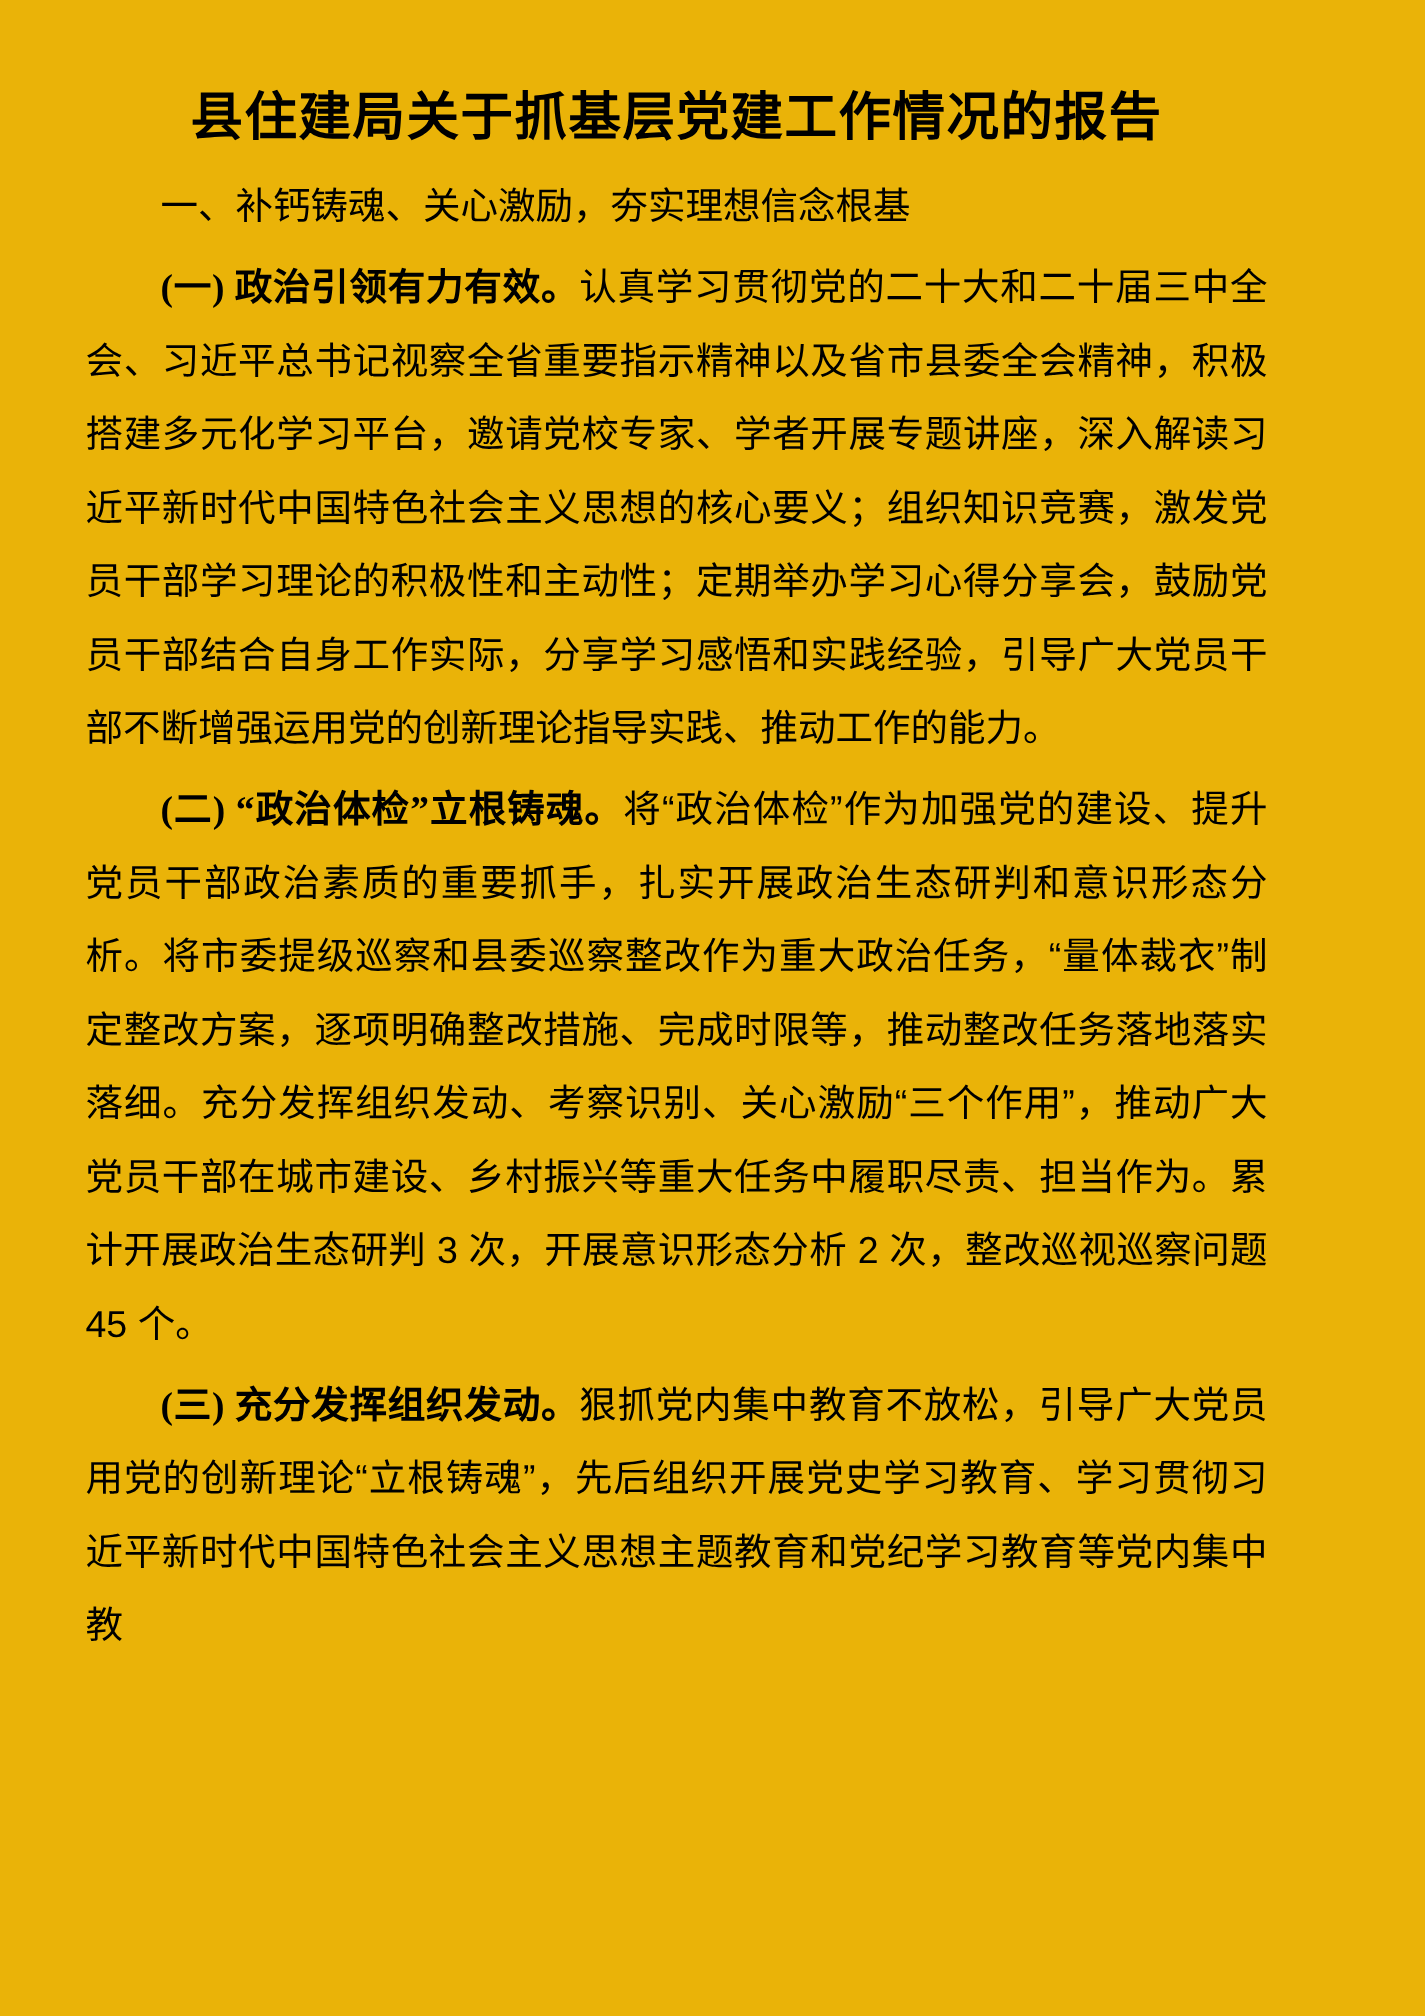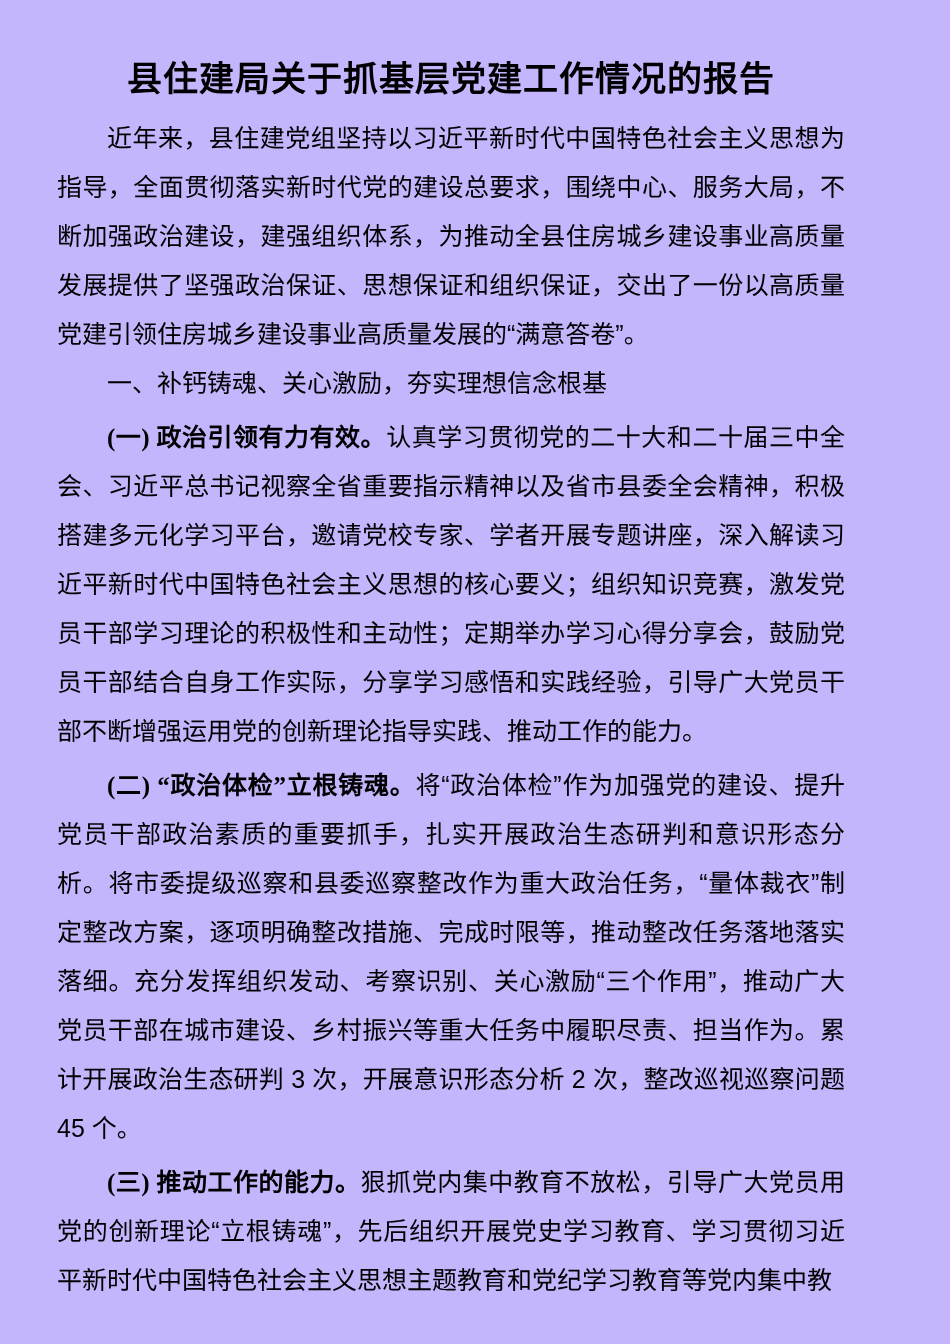--- a/index.html
+++ b/index.html
@@ -12,21 +12,21 @@
     height: 1344px;
     overflow: hidden;
     color: #000000;
     font-family: "Liberation Sans", "DejaVu Sans", sans-serif;
   }
   .page {
     box-sizing: border-box;
     width: 950px;
     height: 1344px;
     padding: 54px 105px 0 57px;
-    background: #c4b5fd;
+    background: #eab308;
   }
   .doc-title {
     margin: 0 0 10px 0;
     font-size: 35px;
     line-height: 50px;
     font-weight: 700;
     text-align: center;
     letter-spacing: 1px;
   }
   .para {
@@ -44,19 +44,18 @@
     font-weight: 700;
     font-family: Liberation Serif, serif;
   }
 </style>
 </head>
 <body>
 
 <div class="page">
   <h1 class="doc-title">县住建局关于抓基层党建工作情况的报告</h1>
   <div class="doc-body" id="doc-body">
-      <p class="para body"><span class="seg">近年来，县住建党组坚持以习近平新时代中国特色社会主义思想为指导，全面贯彻落实新时代党的建设总要求，围绕中心、服务大局，不断加强政治建设，建强组织体系，为推动全县住房城乡建设事业高质量发展提供了坚强政治保证、思想保证和组织保证，交出了一份以高质量党建引领住房城乡建设事业高质量发展的“满意答卷”。</span></p>
       <p class="para heading"><span class="seg">一、补钙铸魂、关心激励，夯实理想信念根基</span></p>
       <p class="para section"><span class="seg bold">(一) 政治引领有力有效。</span><span class="seg">认真学习贯彻党的二十大和二十届三中全会、习近平总书记视察全省重要指示精神以及省市县委全会精神，积极搭建多元化学习平台，邀请党校专家、学者开展专题讲座，深入解读习近平新时代中国特色社会主义思想的核心要义；组织知识竞赛，激发党员干部学习理论的积极性和主动性；定期举办学习心得分享会，鼓励党员干部结合自身工作实际，分享学习感悟和实践经验，引导广大党员干部不断增强运用党的创新理论指导实践、推动工作的能力。</span></p>
       <p class="para section"><span class="seg bold">(二) “政治体检”立根铸魂。</span><span class="seg">将“政治体检”作为加强党的建设、提升党员干部政治素质的重要抓手，扎实开展政治生态研判和意识形态分析。将市委提级巡察和县委巡察整改作为重大政治任务，“量体裁衣”制定整改方案，逐项明确整改措施、完成时限等，推动整改任务落地落实落细。充分发挥组织发动、考察识别、关心激励“三个作用”，推动广大党员干部在城市建设、乡村振兴等重大任务中履职尽责、担当作为。累计开展政治生态研判 3 次，开展意识形态分析 2 次，整改巡视巡察问题 45 个。</span></p>
-      <p class="para section"><span class="seg bold">(三) 推动工作的能力。</span><span class="seg">狠抓党内集中教育不放松，引导广大党员用党的创新理论“立根铸魂”，先后组织开展党史学习教育、学习贯彻习近平新时代中国特色社会主义思想主题教育和党纪学习教育等党内集中教</span></p>
+      <p class="para section"><span class="seg bold">(三) 充分发挥组织发动。</span><span class="seg">狠抓党内集中教育不放松，引导广大党员用党的创新理论“立根铸魂”，先后组织开展党史学习教育、学习贯彻习近平新时代中国特色社会主义思想主题教育和党纪学习教育等党内集中教</span></p>
     </div>
 </div>
 
 </body></html>

